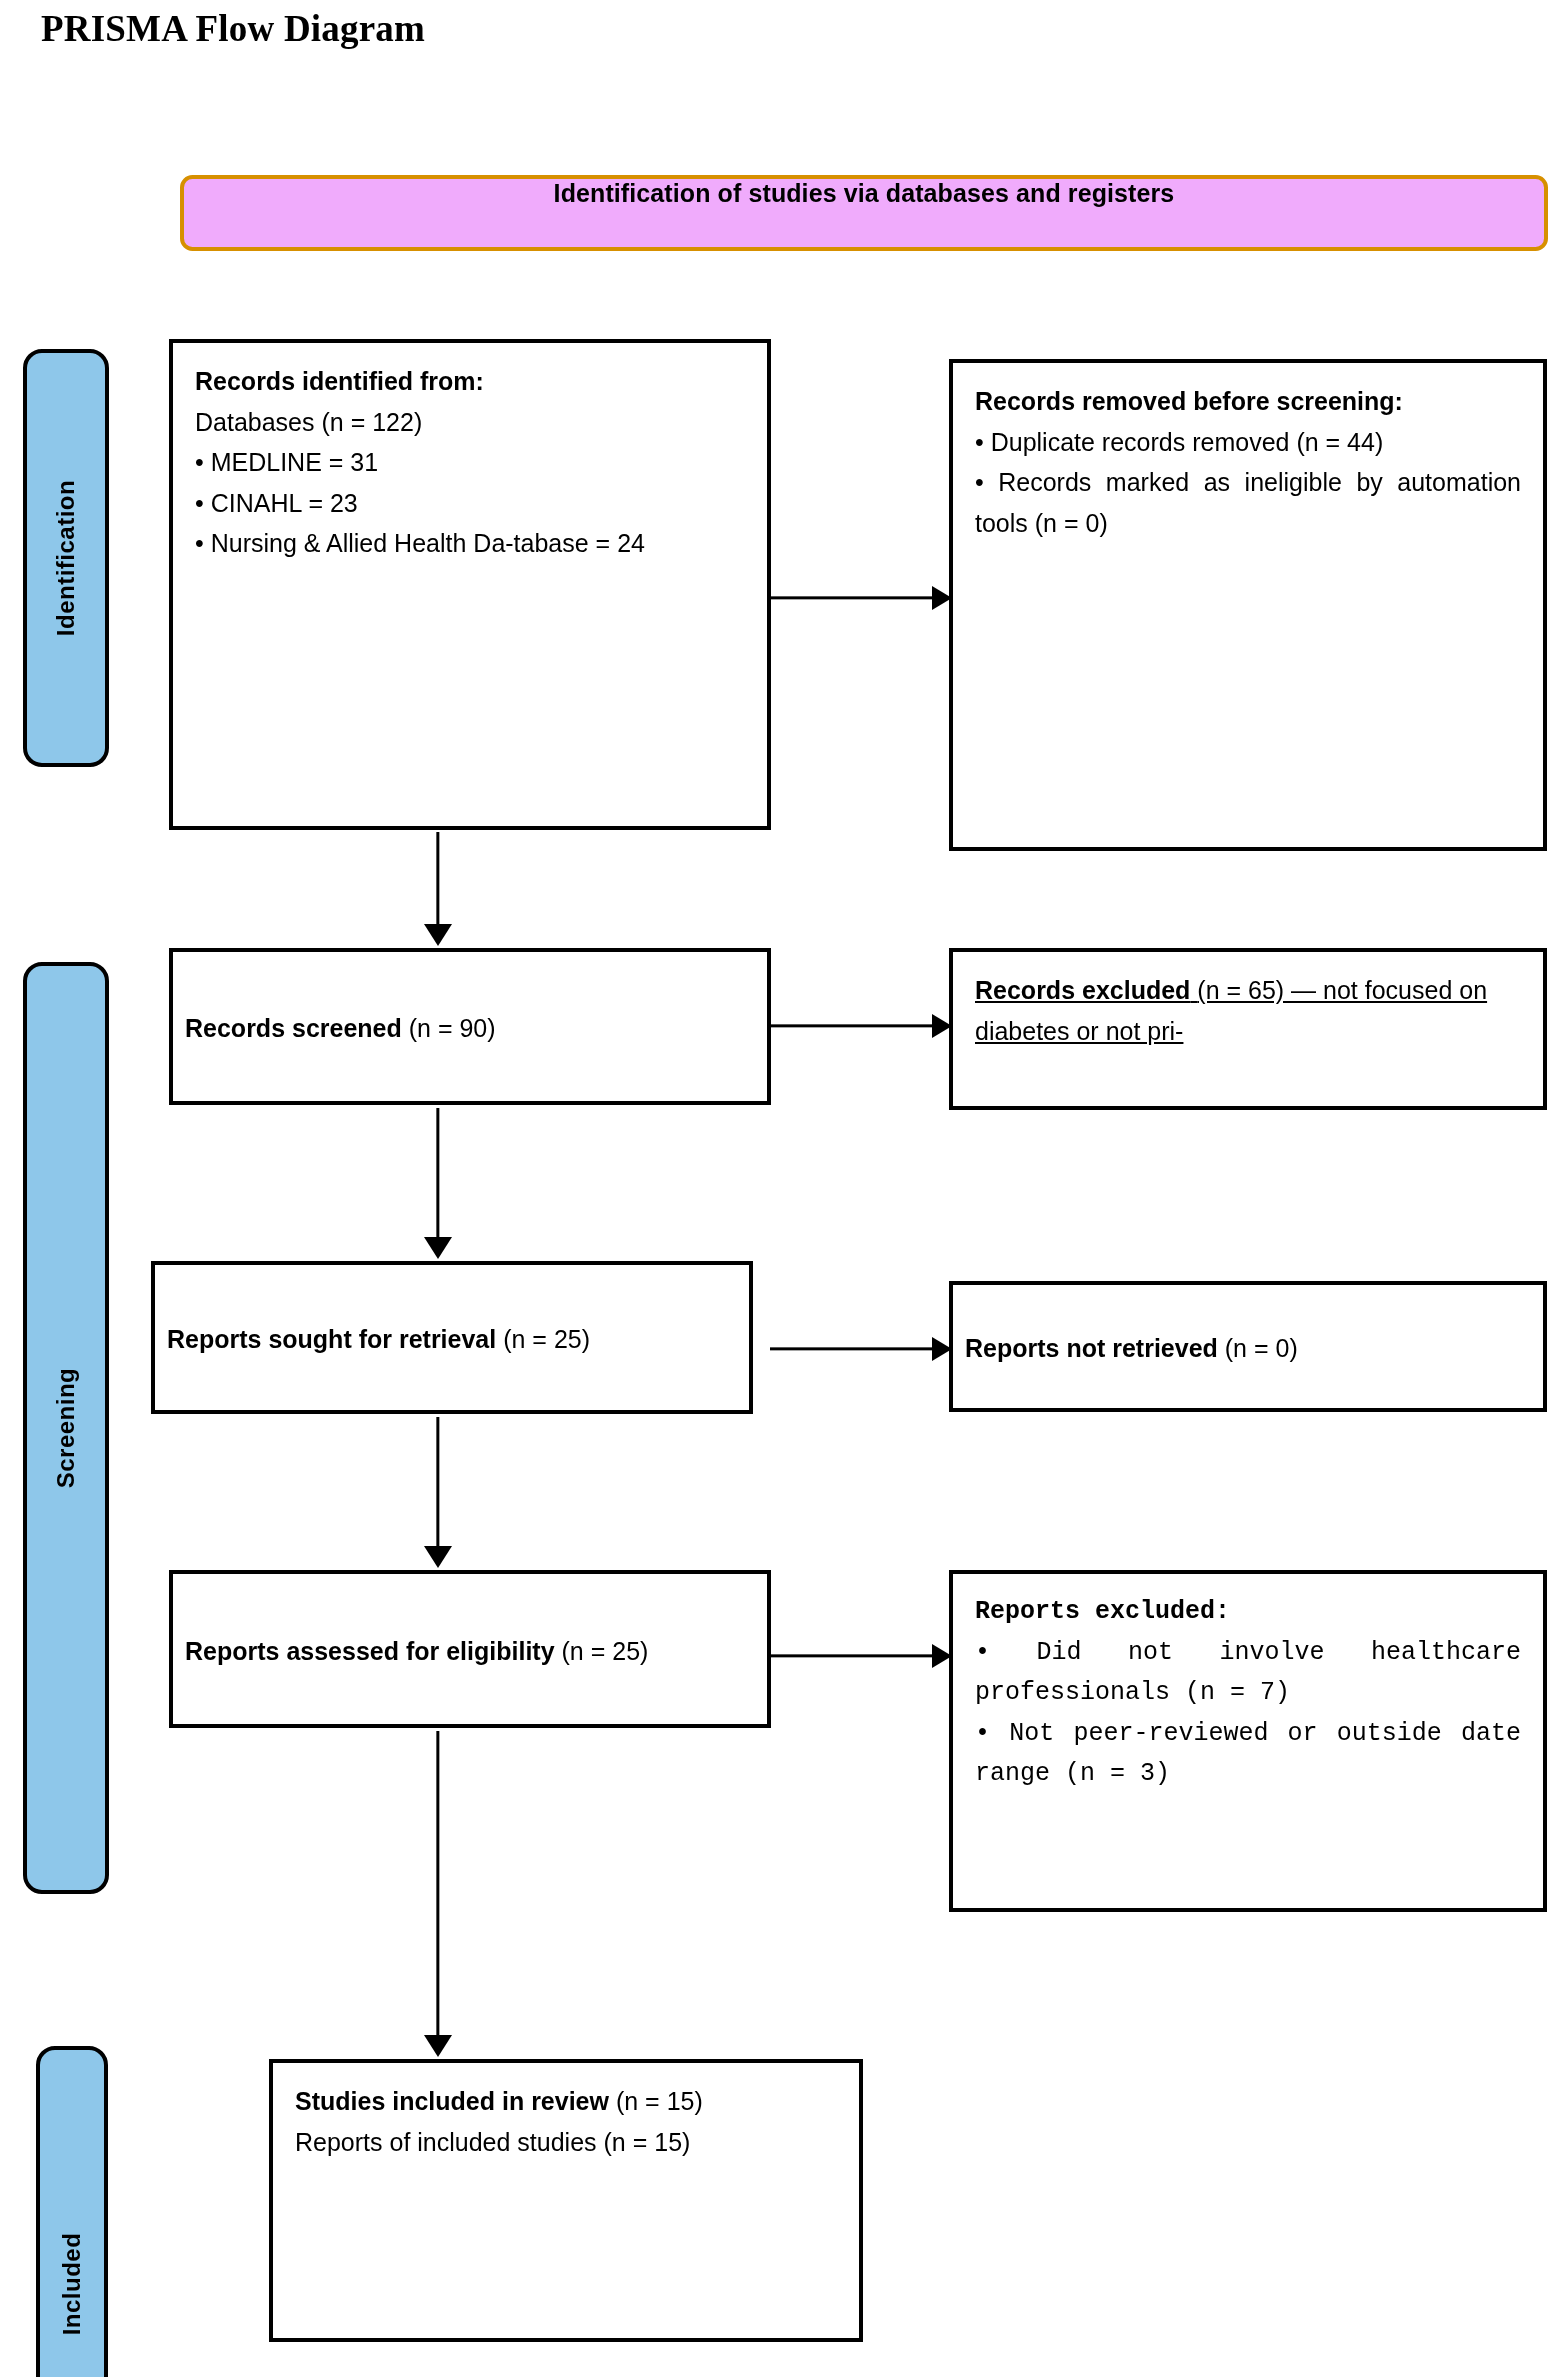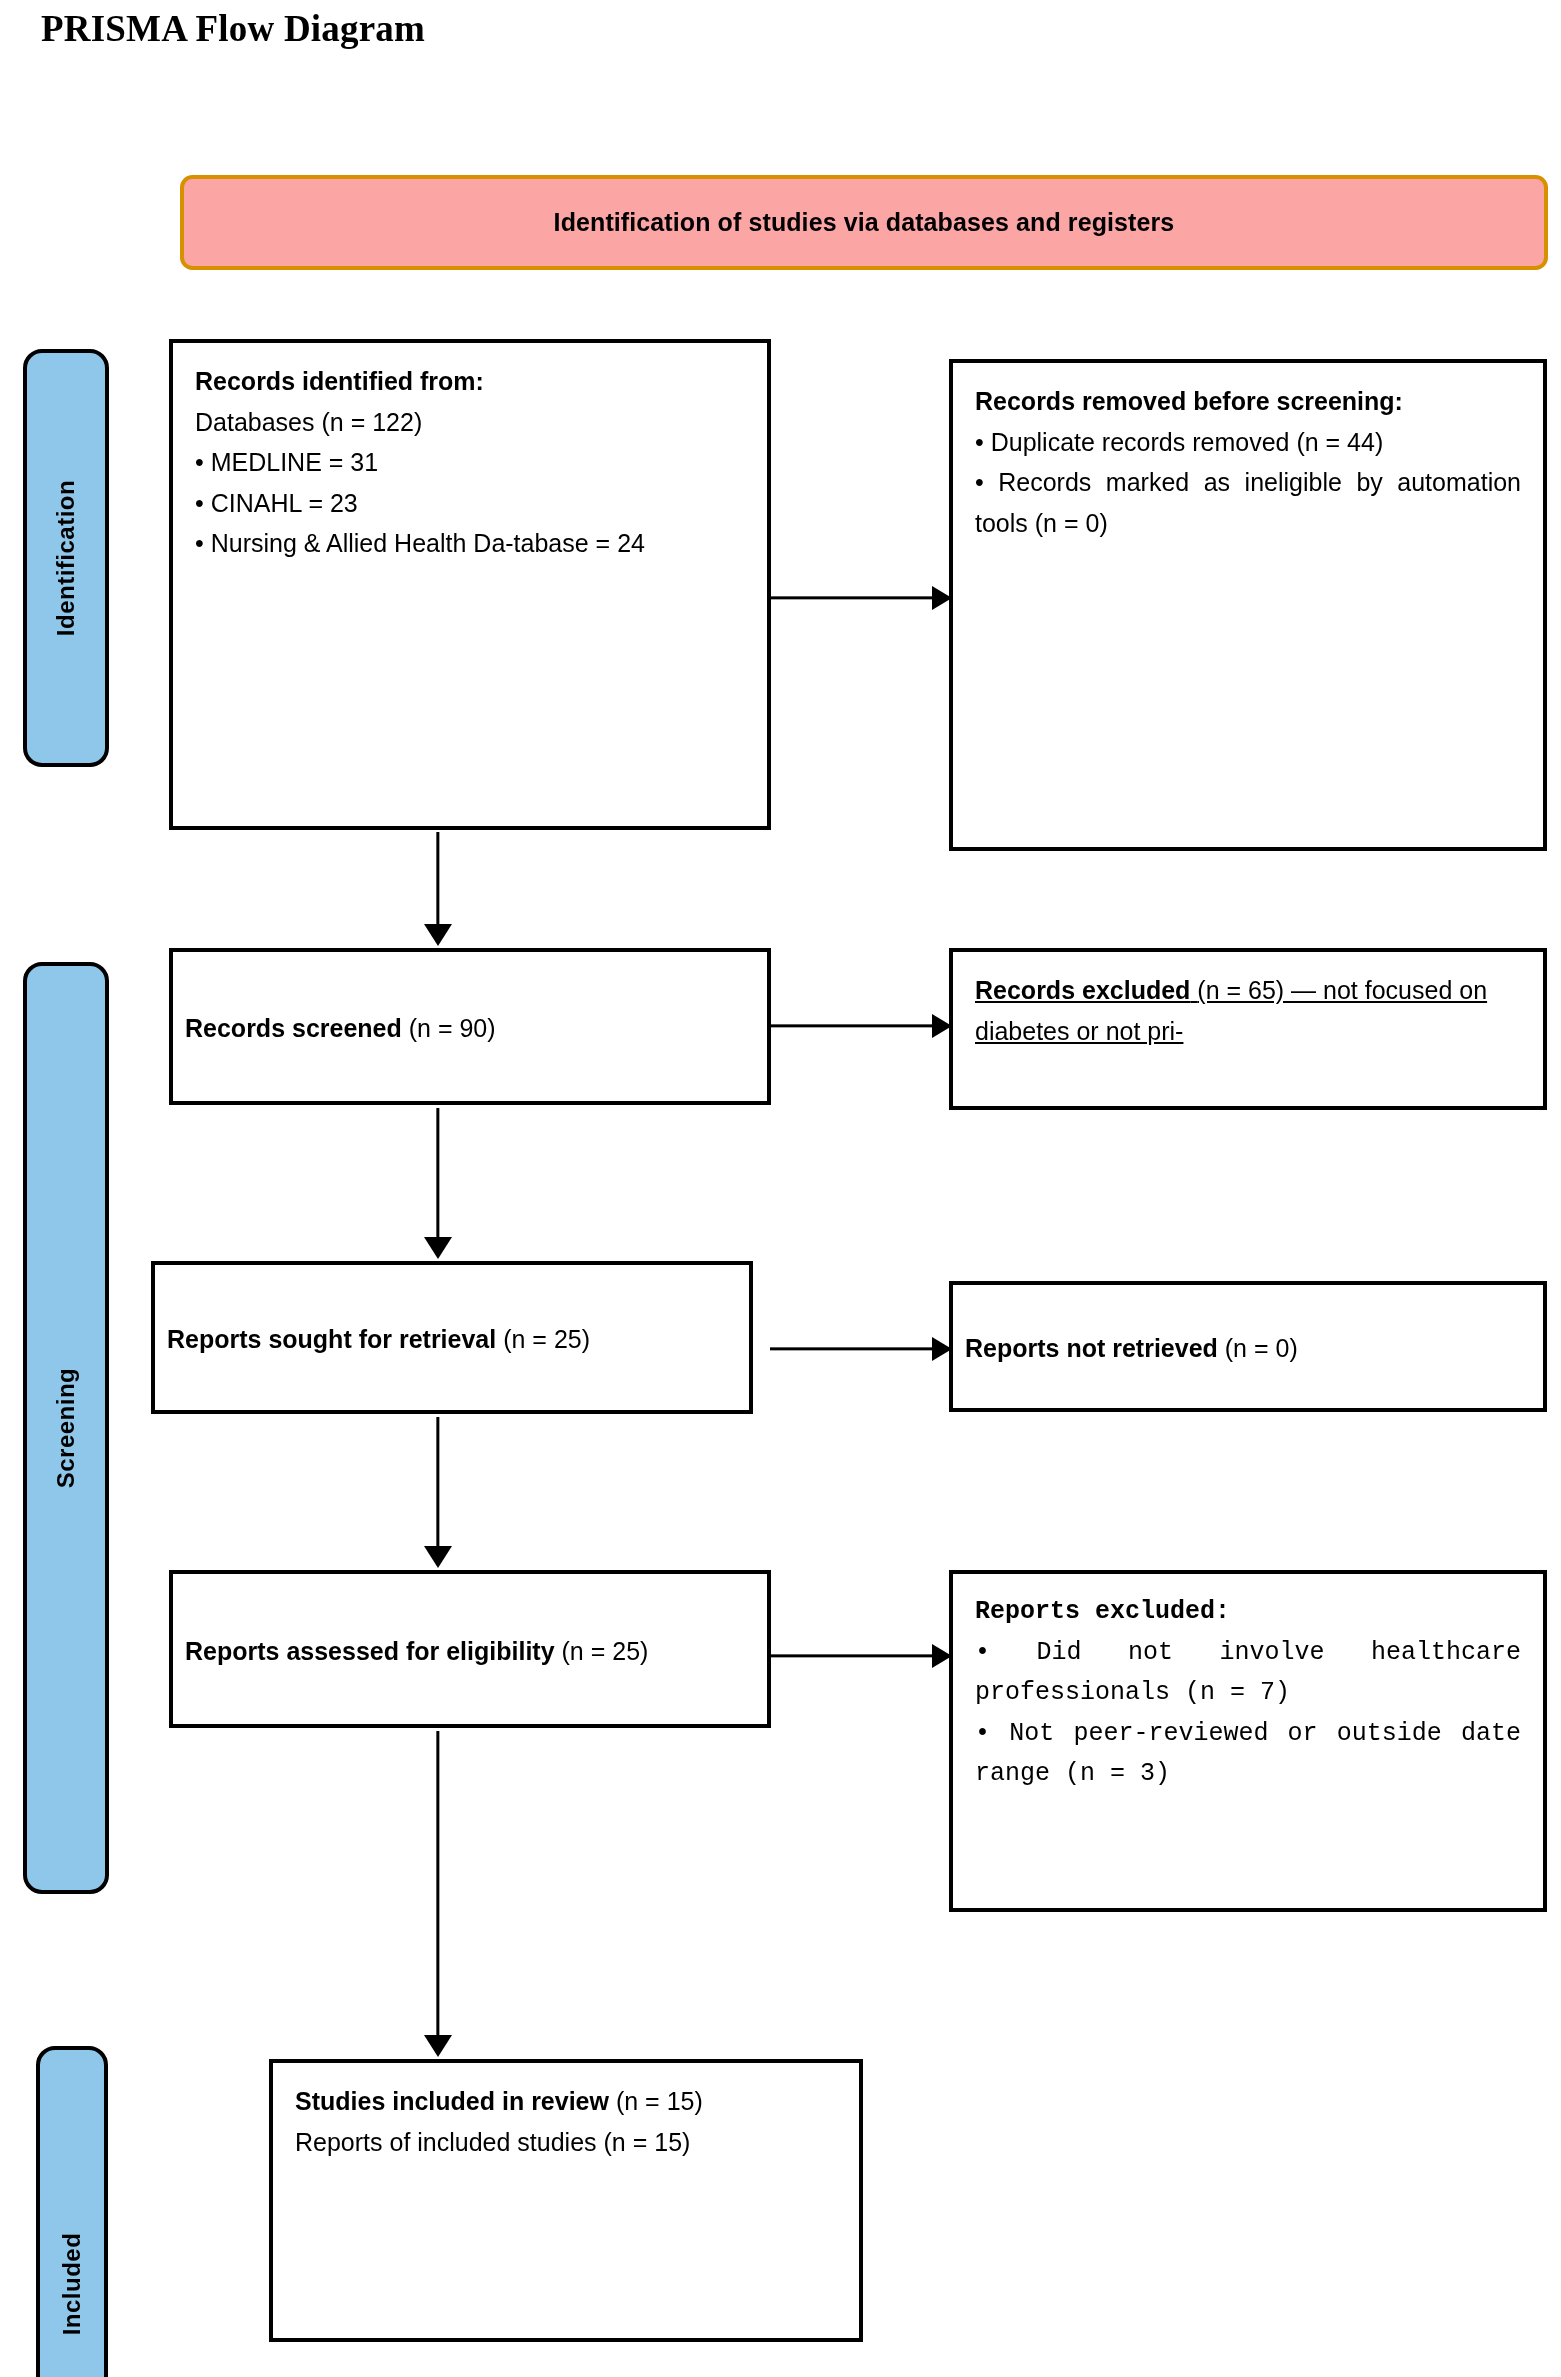--- a/index.html
+++ b/index.html
@@ -30,27 +30,26 @@
     color: #000;
     margin-left: 41px;
   }
 
   
   #header-banner {
     position: absolute;
     left: 180px;
     top: 175px;
     width: 1368px;
-    height: 95px;
-    background: #fca5a5;
+    height: 76px;
+    background: #f0abfc;
     border: 4.3px solid #d79000;
     border-radius: 12.4px;
     box-sizing: border-box;
     display: flex;
-    align-items: center;
     justify-content: center;
   }
   #header-banner .banner-label {
     font-size: 25px;
     font-weight: 700;
     letter-spacing: 0.1px;
     color: #000;
   }
 
   

